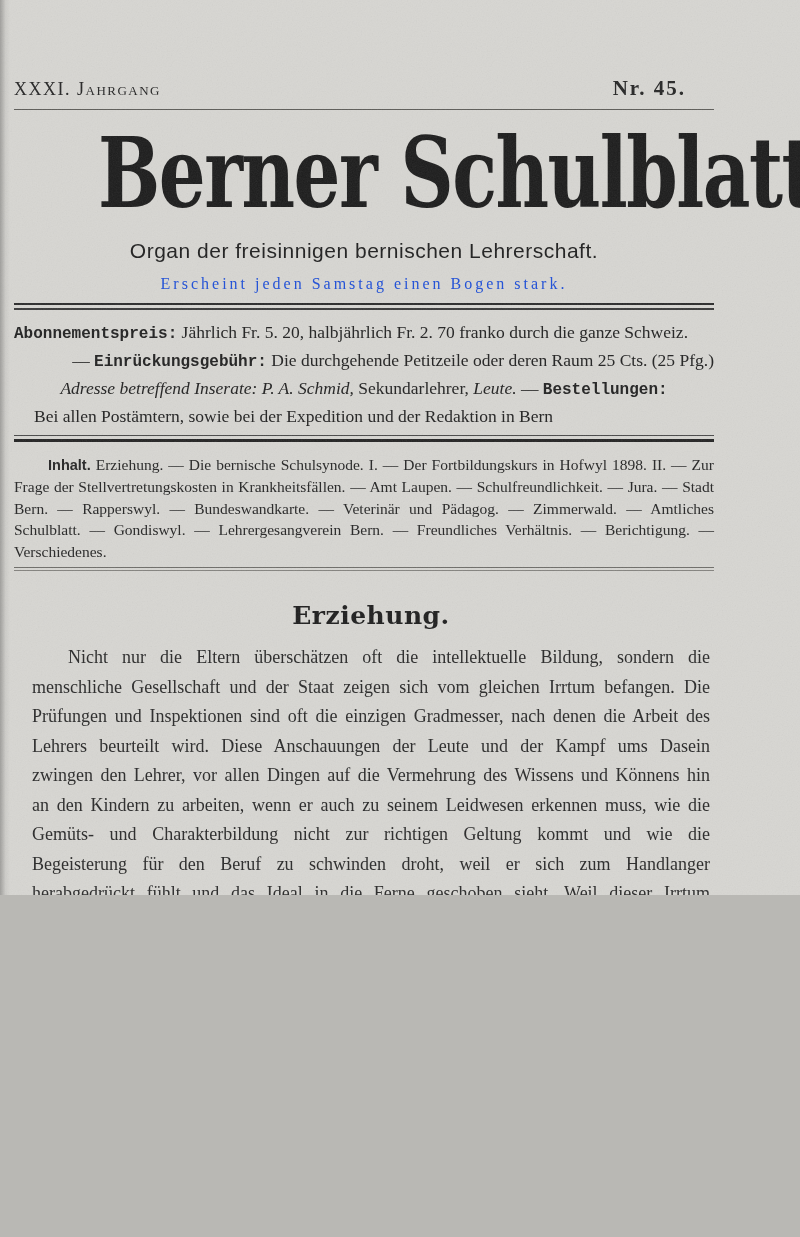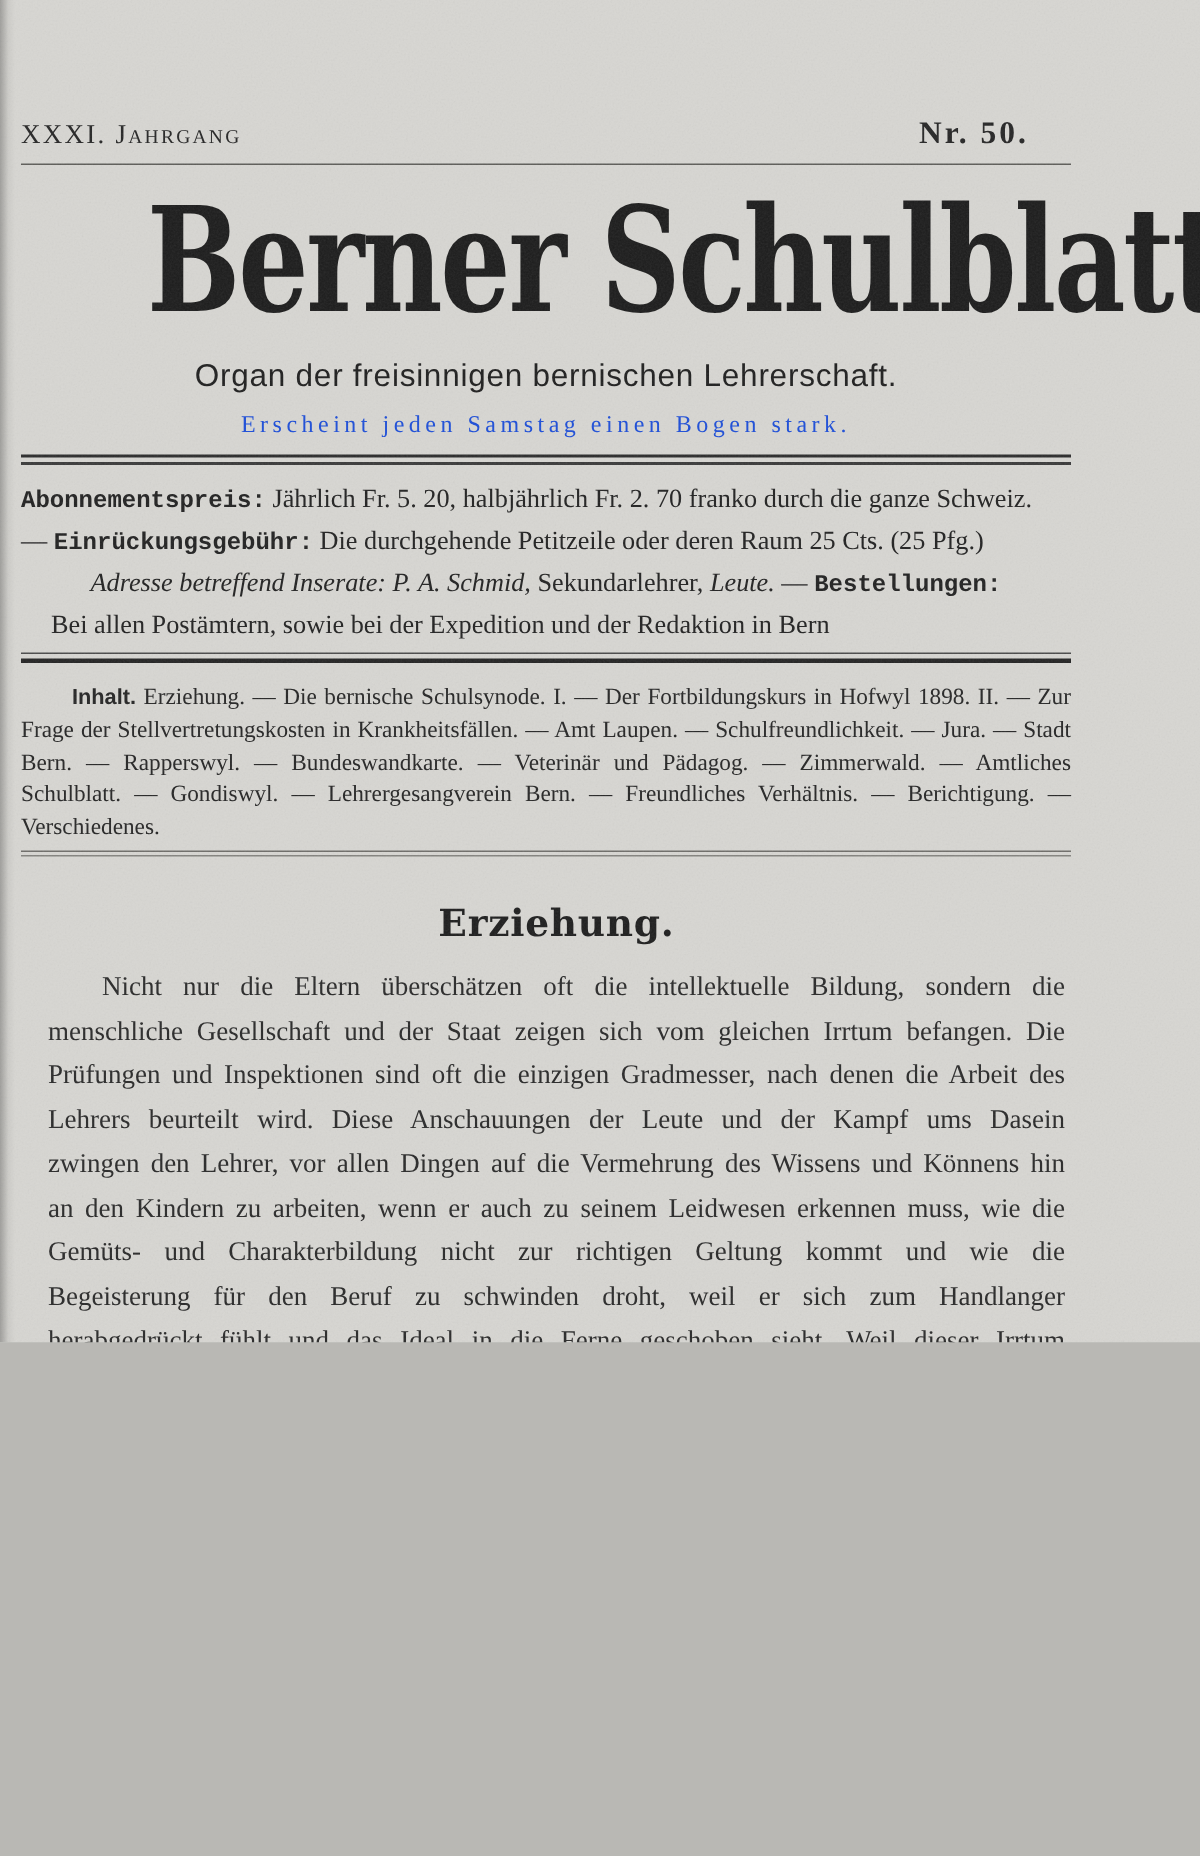--- a/index.html
+++ b/index.html
@@ -119,21 +119,21 @@
     font-size:17.5px;
     line-height:26px;
     color:#222;
   }
   .imprint .lbl{
     font-family:Liberation Mono, monospace;
     font-weight:bold;
     font-size:16px;
   }
   .imprint .l1{ text-align:left; }
-  .imprint .l2{ text-align:left; }
+  .imprint .l2{ text-align:right; }
   .imprint .l3{ text-align:center; }
   .imprint .l4{ text-align:left; padding-left:20px; font-weight:500; }
   .imprint .it{ font-style:italic; }
   
   .toc{
     margin:12px 0 0 0;
     font-size:15.5px;
     line-height:21.5px;
     text-align:justify;
     text-indent:34px;
@@ -182,21 +182,21 @@
       <feTurbulence type="fractalNoise" baseFrequency="0.8" numOctaves="3" stitchTiles="stitch"></feTurbulence>
       <feColorMatrix type="saturate" values="0"></feColorMatrix>
     </filter>
     <rect width="100%" height="100%" filter="url(#grainf)" opacity="0.10"></rect>
   </svg>
 
   <div class="inner">
 
     <header class="masthead">
       <span class="volume">XXXI. Jahrgang</span>
-      <span class="issue">Nr. 50.</span>
+      <span class="issue">Nr. 45.</span>
     </header>
 
     <hr class="rule-thin">
 
     <h1 class="paper-title">Berner Schulblatt</h1>
 
     <div class="subtitle">Organ der freisinnigen bernischen Lehrerschaft.</div>
 
     <div class="schedule">Erscheint jeden Samstag einen Bogen stark.</div>
 

